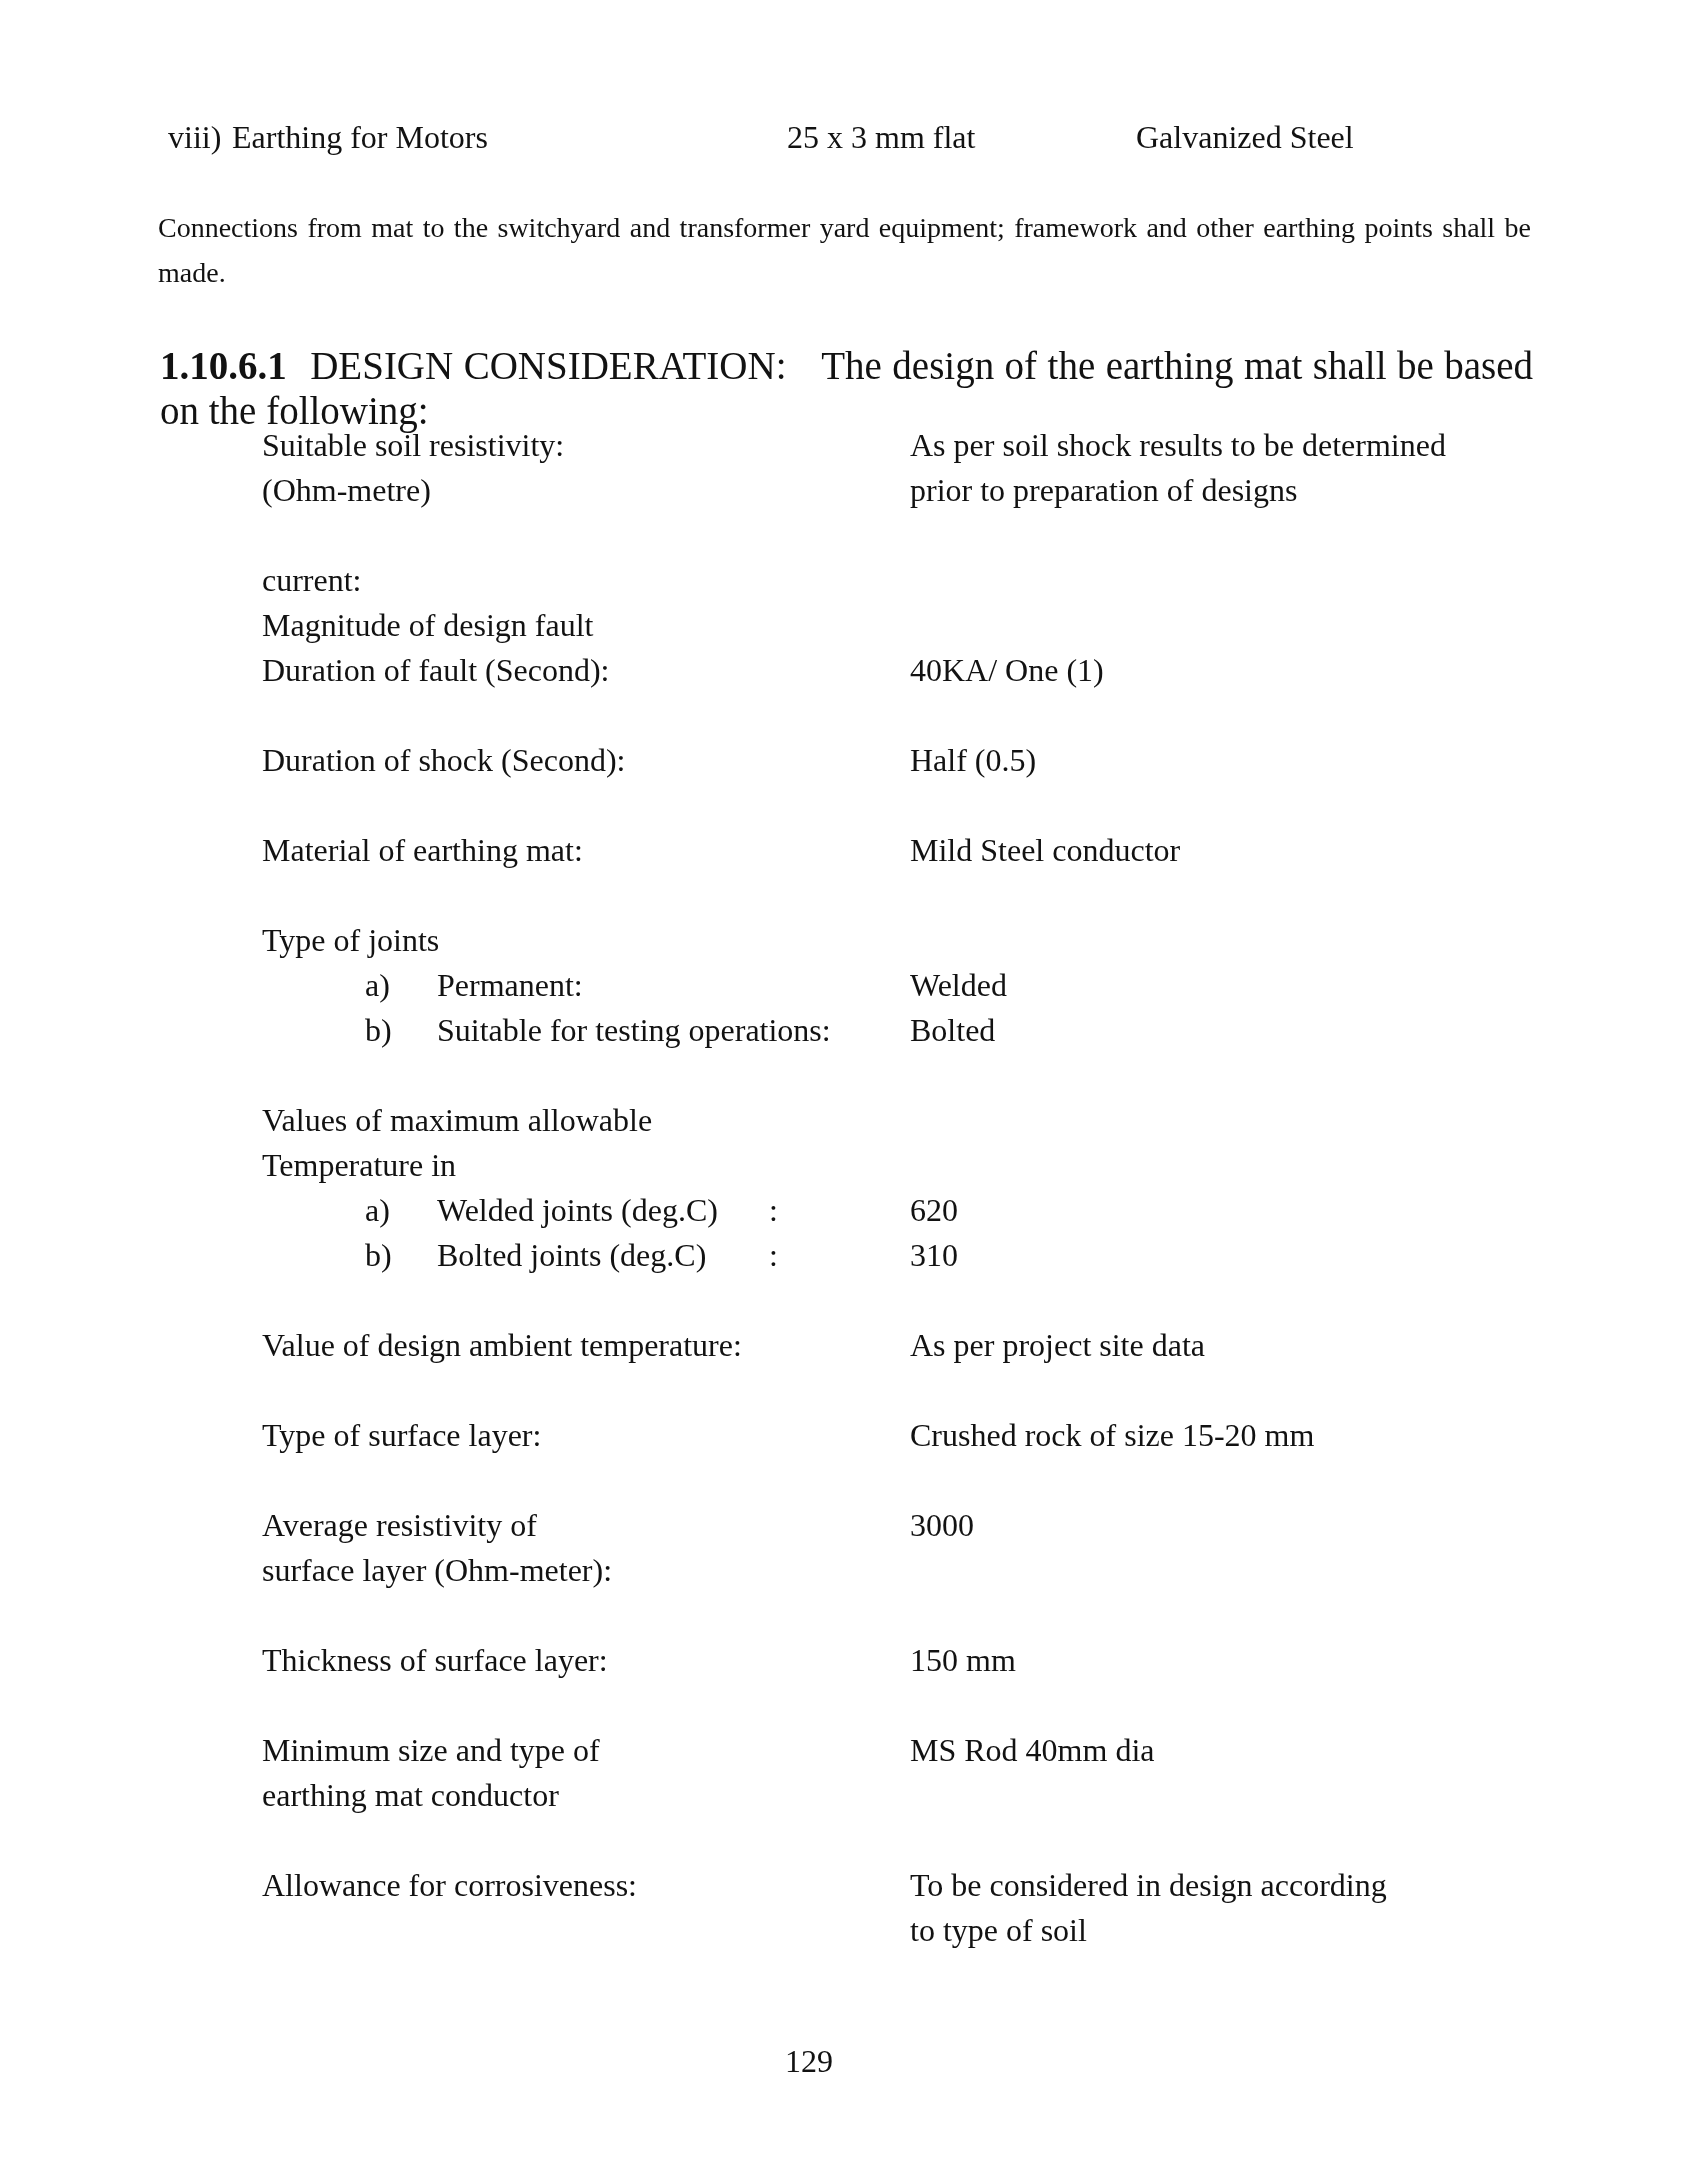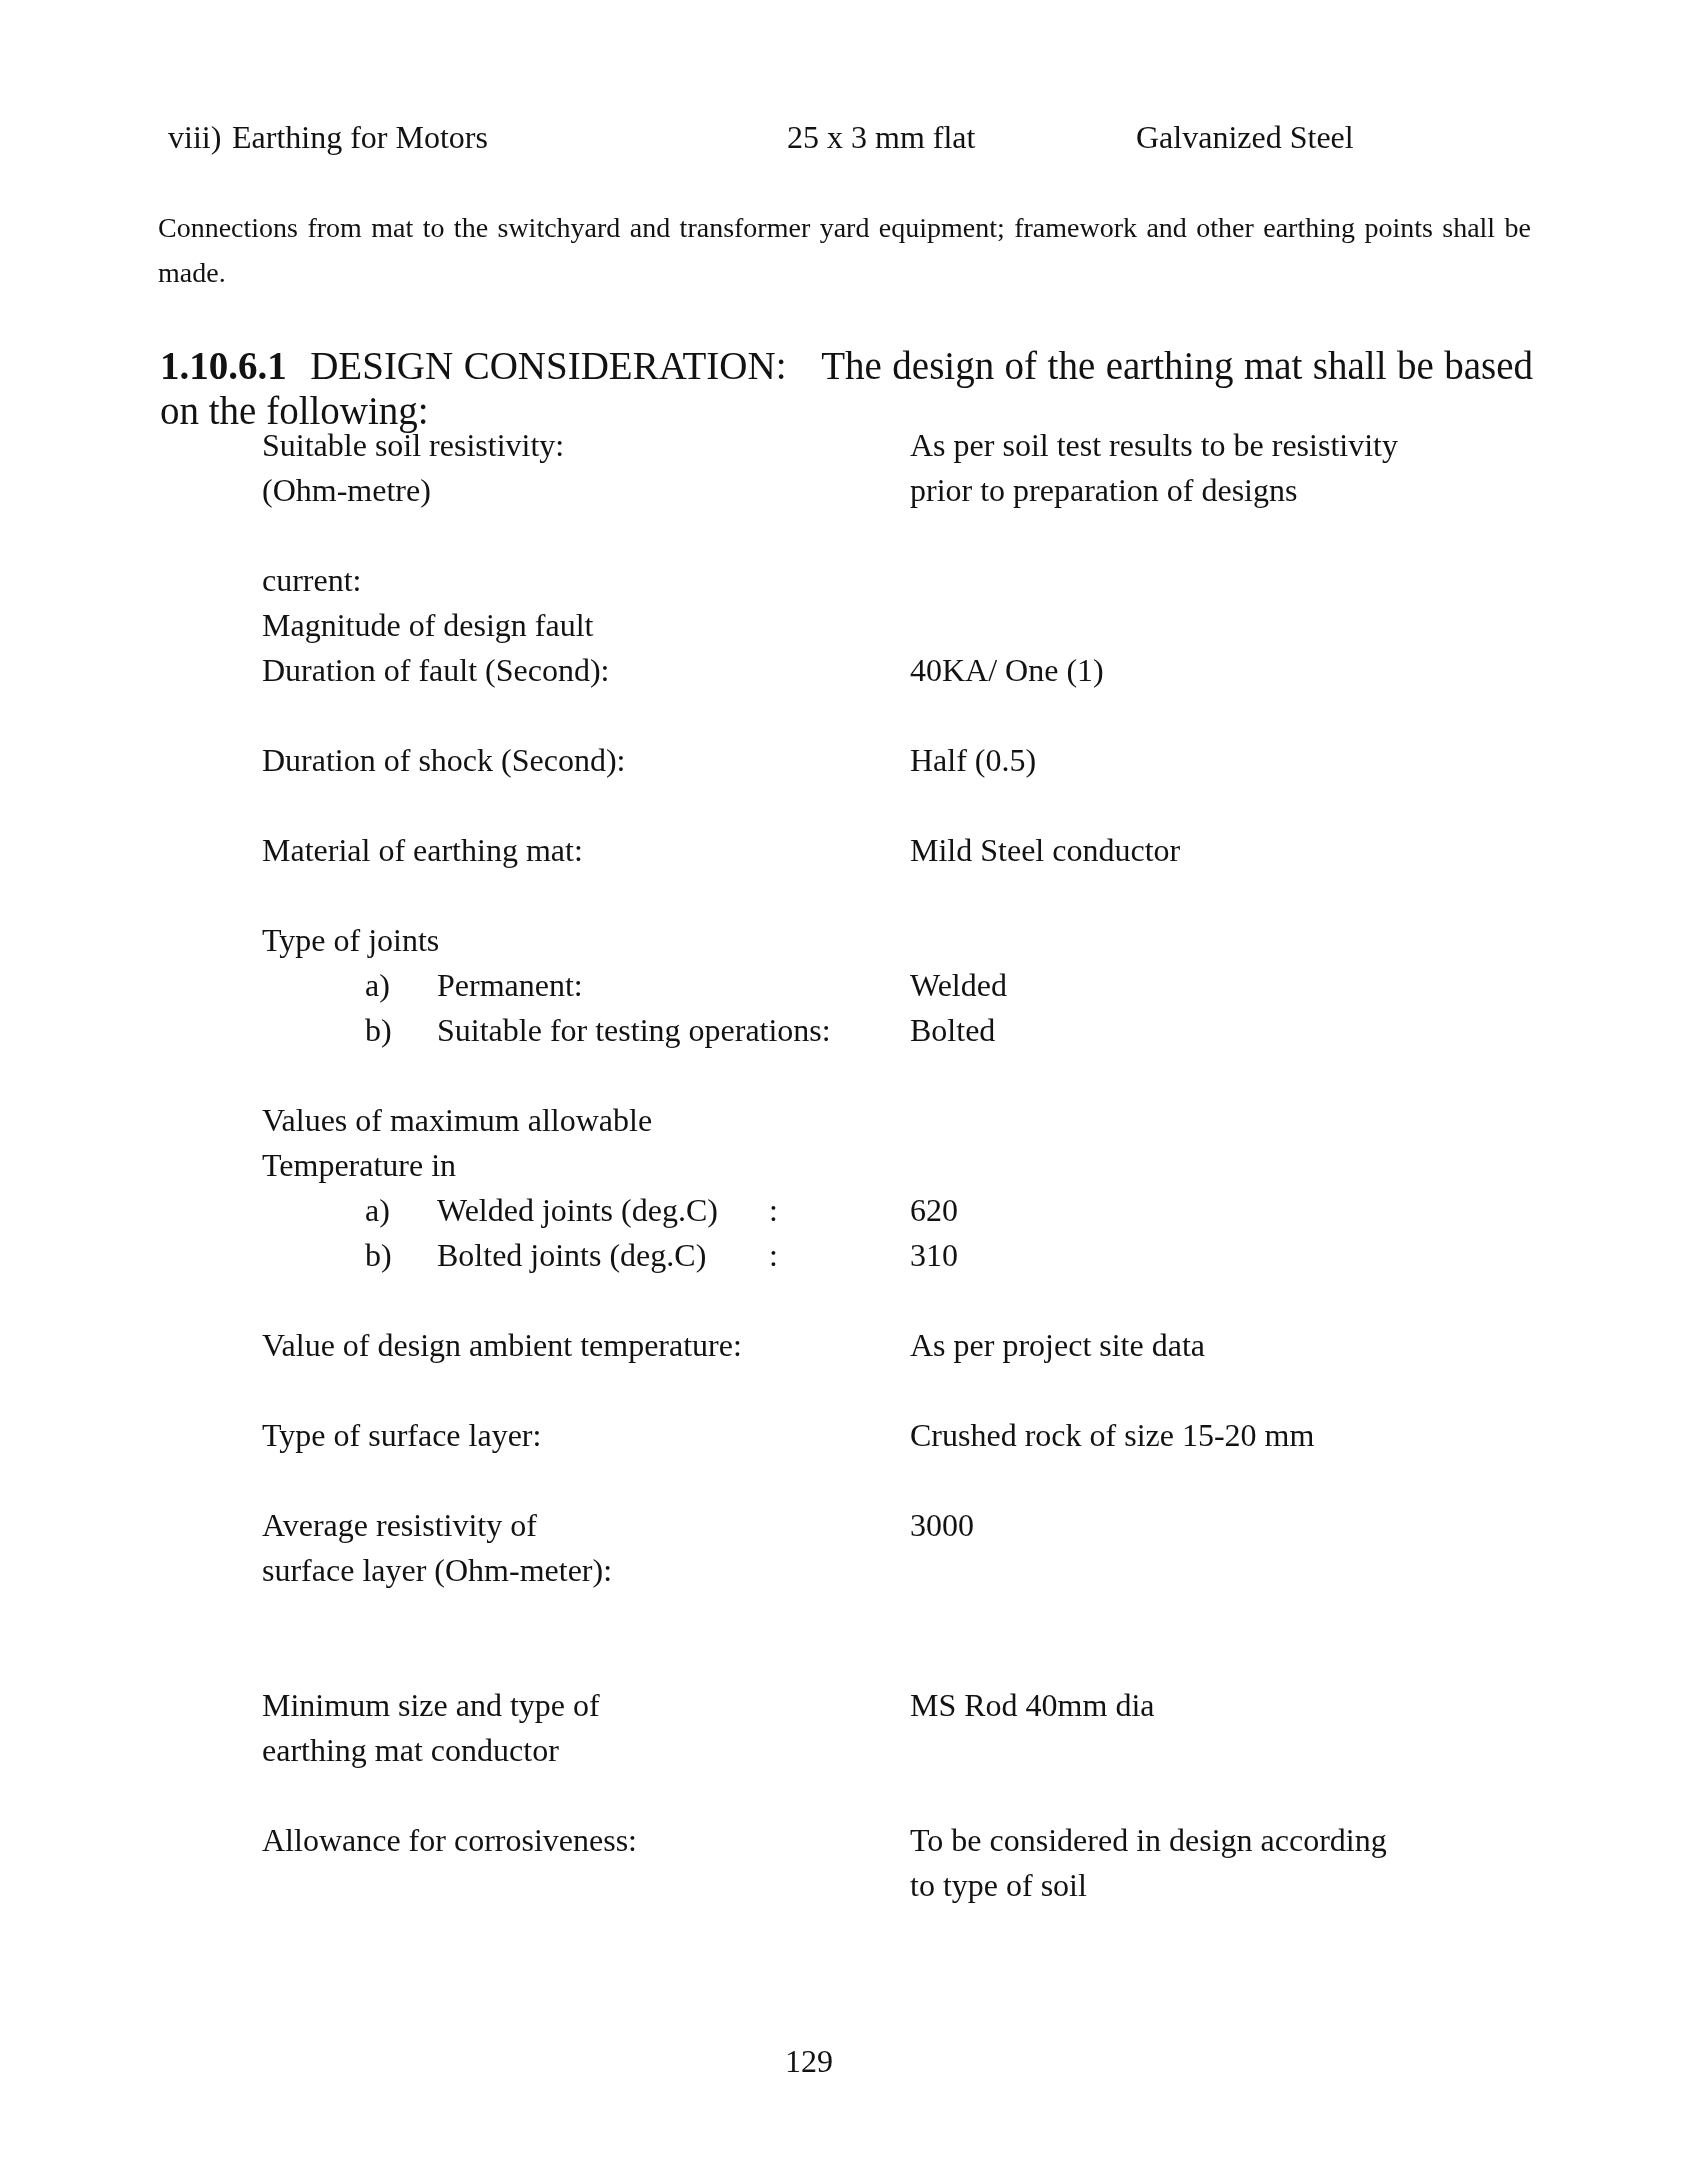--- a/index.html
+++ b/index.html
@@ -65,21 +65,21 @@
 
   <div class="heading">
     <span class="h-num">1.10.6.1</span>
     <span class="h-title">DESIGN CONSIDERATION:</span>
     <span class="h-body">The design of the earthing mat shall be based on the following:</span>
   </div>
 
   <div class="spec-table" id="spec-table">
       <div class="spec-line">
         <span class="spec-label">Suitable soil resistivity:</span>
-        <span class="spec-value">As per soil test results to be resistivity</span>
+        <span class="spec-value">As per soil shock results to be determined</span>
       </div>
       <div class="spec-line">
         <span class="spec-label">(Ohm-metre)</span>
         <span class="spec-value">prior to preparation of designs</span>
       </div>
       <div class="spec-line"></div>
       <div class="spec-line">
         <span class="spec-label">current:</span>
       </div>
       <div class="spec-line">
@@ -144,20 +144,24 @@
       </div>
       <div class="spec-line"></div>
       <div class="spec-line">
         <span class="spec-label">Average resistivity of</span>
         <span class="spec-value">3000</span>
       </div>
       <div class="spec-line">
         <span class="spec-label">surface layer (Ohm-meter):</span>
       </div>
       <div class="spec-line"></div>
+      <div class="spec-line">
+        <span class="spec-label">Thickness of surface layer:</span>
+        <span class="spec-value">150 mm</span>
+      </div>
       <div class="spec-line"></div>
       <div class="spec-line">
         <span class="spec-label">Minimum size and type of</span>
         <span class="spec-value">MS Rod 40mm dia</span>
       </div>
       <div class="spec-line">
         <span class="spec-label">earthing mat conductor</span>
       </div>
       <div class="spec-line"></div>
       <div class="spec-line">

